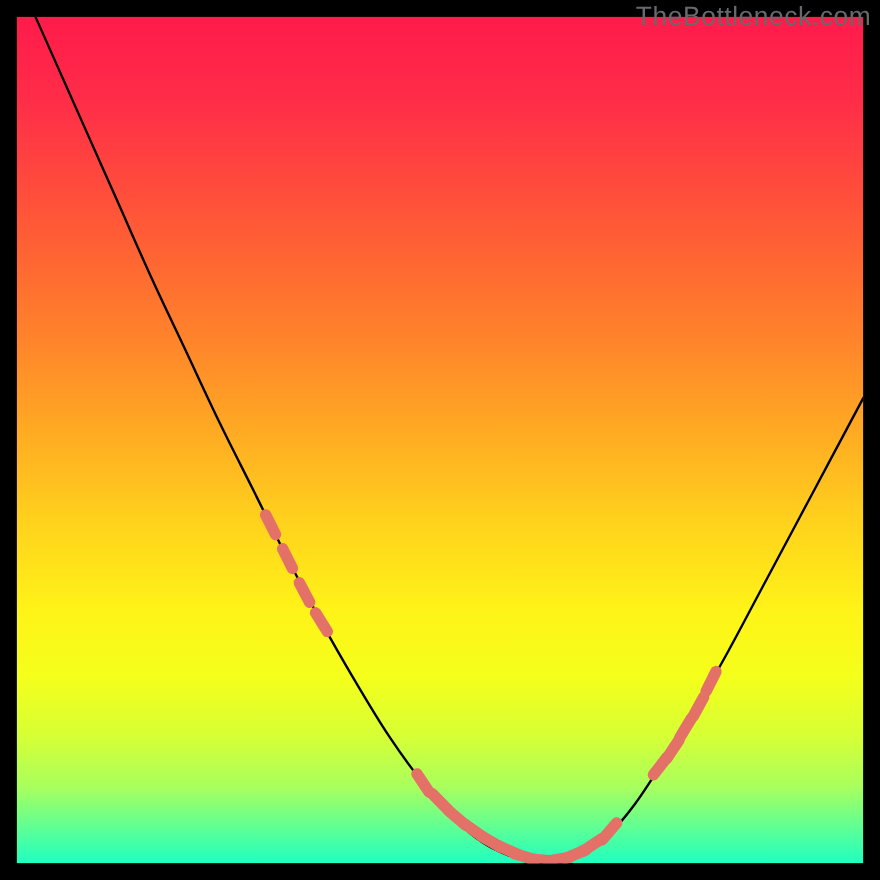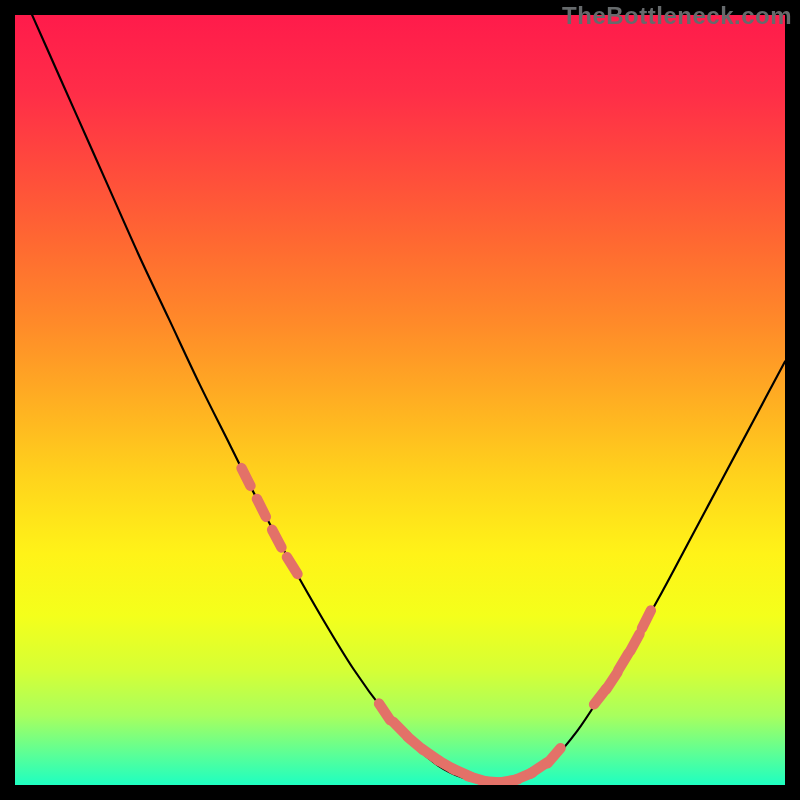--- a/index.html
+++ b/index.html
@@ -34,21 +34,21 @@
     inset: 0;
     width: 100%;
     height: 100%;
   }
   .watermark {
     position: absolute;
     top: 2px;
     right: 8px;
     color: #666a6c;
     font-size: 24px;
-    font-weight: 700;
+    font-weight: 400;
     letter-spacing: 0.5px;
     user-select: none;
   }
 </style>
 </head>
 <body>
 
 <div class="stage">
 
   <div class="plot">

